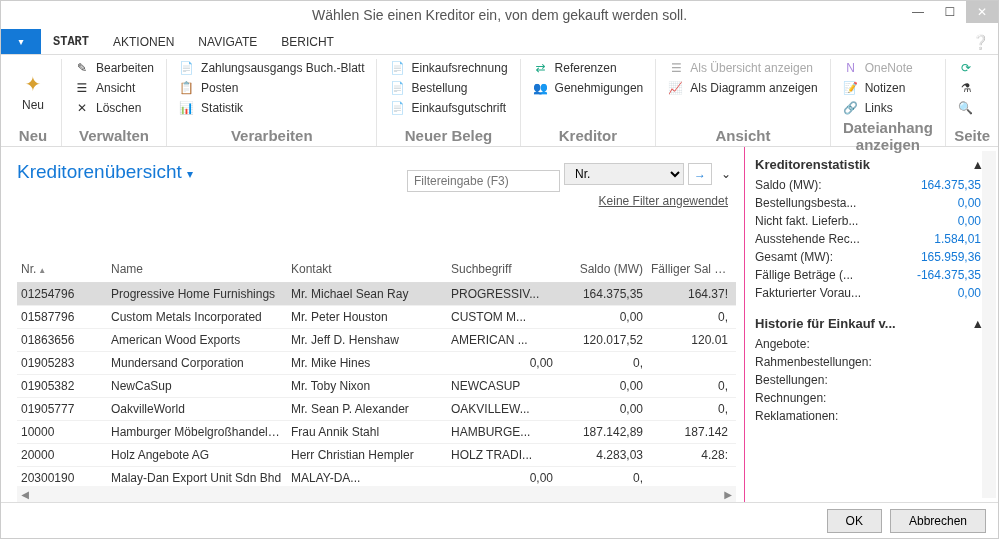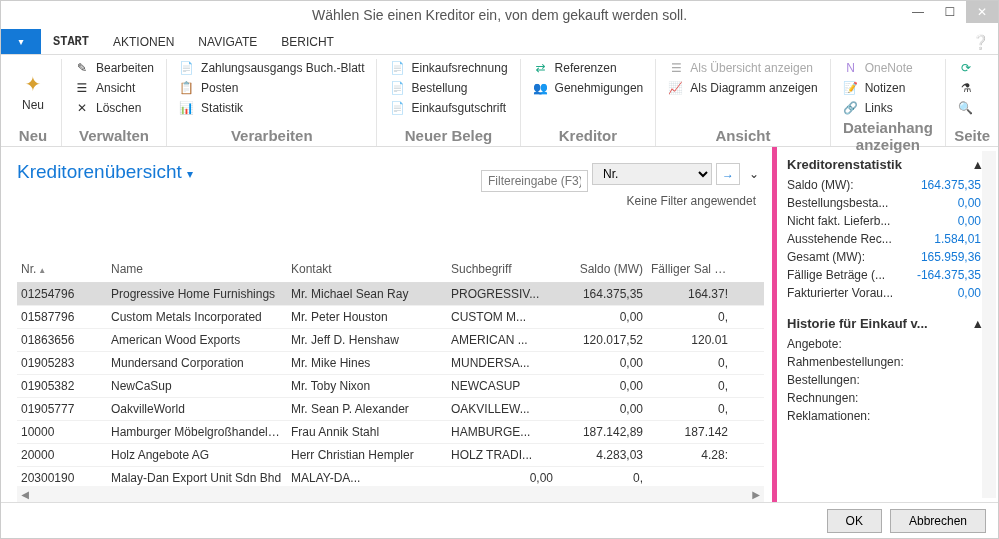--- a/index.html
+++ b/index.html
@@ -28,35 +28,35 @@
 .rb.disabled { color: #aaa; }
 .ic { width: 16px; height: 16px; display: inline-flex; align-items: center; justify-content: center; font-size: 12px; }
 
 .content { display: flex; height: 355px; }
 .main { flex: 1; padding: 8px 8px 0 16px; display: flex; flex-direction: column; overflow: hidden; }
 .page-title { font-size: 19px; color: #1479d7; margin-bottom: 6px; }
 .filterrow { display: flex; justify-content: flex-end; gap: 4px; align-items: center; margin-bottom: 2px; }
 .filterrow input, .filterrow select { border: 1px solid #ccc; height: 22px; padding: 0 6px; font-size: 12px; }
 .filterrow .go { border: 1px solid #ccc; width: 24px; height: 22px; display: flex; align-items: center; justify-content: center; color: #1479d7; font-weight: bold; }
 .filterrow .chev { width: 20px; text-align: center; font-size: 12px; }
-.nofilter { text-align: right; font-size: 12px; color: #555; margin-bottom: 6px; padding-right: 8px; }
+.nofilter { text-align: right; font-size: 12px; color: #555; margin-bottom: 6px; padding-right: 8px; text-decoration: underline; }
 
 .table { flex: 1; overflow: hidden; position: relative; margin-top: 42px; }
 .thead, .trow { display: grid; grid-template-columns: 90px 180px 160px 110px 90px 85px; }
 .thead { border-bottom: 1px solid #ddd; }
 .th { padding: 6px 4px; font-size: 12px; color: #555; white-space: nowrap; overflow: hidden; text-overflow: ellipsis; }
 .th.num, .td.num { text-align: right; }
 .trow { border-bottom: 1px solid #f0f0f0; }
 .trow.sel { background: #dcdcdc; }
 .td { padding: 4px 4px; font-size: 12px; white-space: nowrap; overflow: hidden; text-overflow: ellipsis; }
 .hscroll { position: absolute; bottom: 0; left: 0; right: 0; height: 16px; background: #f5f5f5; display: flex; align-items: center; }
 .hscroll .arrow { width: 16px; text-align: center; color: #888; font-size: 10px; }
 .hscroll .track { flex: 1; }
 
-.side { width: 226px; border-left: 5px solid #ec4899; padding: 6px 17px 0 10px; overflow: hidden; }
+.side { width: 254px; border-left: 1px solid #ec4899; padding: 6px 17px 0 10px; overflow: hidden; }
 .factbox-title { font-size: 13px; font-weight: 600; color: #333; display: flex; justify-content: space-between; align-items: center; padding: 4px 0; }
 .factrow { display: flex; justify-content: space-between; font-size: 12px; padding: 2px 0; }
 .factrow .v { color: #1479d7; }
 .factbox2 { margin-top: 10px; }
 .vscroll { position: absolute; right: 2px; top: 150px; bottom: 40px; width: 14px; background: #f5f5f5; }
 
 .footer { position: absolute; bottom: 0; left: 0; right: 0; height: 36px; border-top: 1px solid #ddd; display: flex; justify-content: flex-end; align-items: center; gap: 8px; padding: 16px 12px; background: #fff; }
 .btn { border: 1px solid #adadad; background: #e9e9e9; padding: 4px 18px; font-size: 12px; cursor: pointer; }
 
 .sort-ind { font-size: 8px; color: #888; margin-left: 2px; }
@@ -214,21 +214,21 @@
     </div>
     <div class="grp-label">Seite</div>
   </div>
 </div>
 
 <div class="content">
   <div class="main">
     <div style="display:flex;justify-content:space-between;align-items:center">
       <div class="page-title"><span>Kreditorenübersicht</span> <span style="font-size:12px">▾</span></div>
       <div class="filterrow">
-        <input type="text" style="width: 107px; margin-top: 15px;" placeholder="Filtereingabe (F3)">
+        <input type="text" style="width: 153px; margin-top: 15px;" placeholder="Filtereingabe (F3)">
         <select style="width:120px"><option>Nr.</option></select>
         <div class="go">→</div>
         <div class="chev">⌄</div>
       </div>
     </div>
     <div class="nofilter">Keine Filter angewendet</div>
 
     <div class="table">
       <div class="thead">
         <div class="th"><span>Nr.</span><span class="sort-ind">▲</span></div>
@@ -260,21 +260,20 @@
             <div class="td">American Wood Exports</div>
             <div class="td">Mr. Jeff D. Henshaw</div>
             <div class="td">AMERICAN ...</div>
             <div class="td num">120.017,52</div>
             <div class="td num">120.01</div>
           </div>
           <div class="trow">
             <div class="td">01905283</div>
             <div class="td">Mundersand Corporation</div>
             <div class="td">Mr. Mike Hines</div>
-            <div class="td">MUNDERSA...</div>
             <div class="td num">0,00</div>
             <div class="td num">0,</div>
           </div>
           <div class="trow">
             <div class="td">01905382</div>
             <div class="td">NewCaSup</div>
             <div class="td">Mr. Toby Nixon</div>
             <div class="td">NEWCASUP</div>
             <div class="td num">0,00</div>
             <div class="td num">0,</div>

